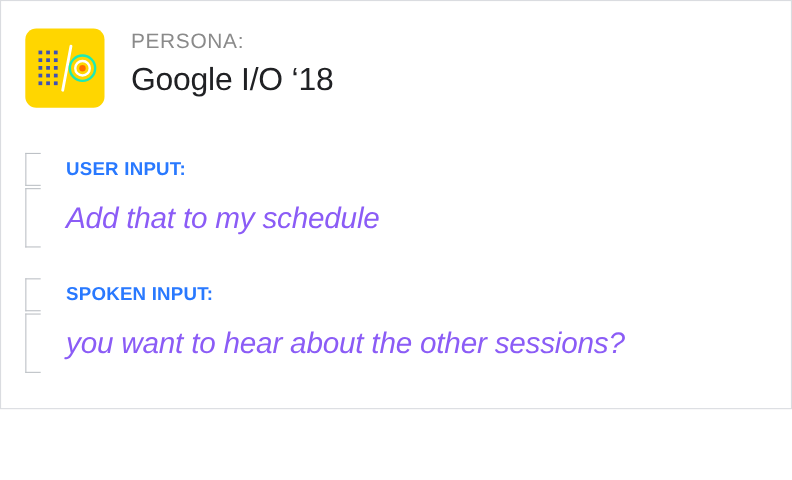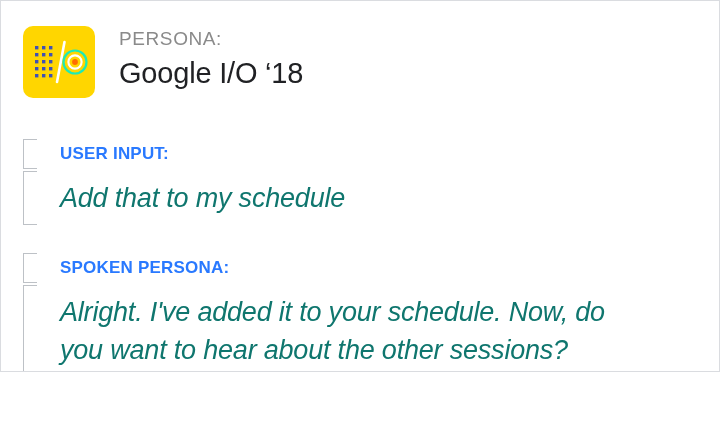--- a/index.html
+++ b/index.html
@@ -119,21 +119,21 @@
     font-weight: 700;
     letter-spacing: 0.2px;
     color: #2979ff;
     line-height: 30px;
     white-space: nowrap;
     padding-left: 4px;
   }
   .body-text {
     font-size: 27px;
     font-style: italic;
-    color: #0f766e;
+    color: #8b5cf6;
     line-height: 38px;
     padding: 8px 0 8px 4px;
     letter-spacing: -0.2px;
   }
   .body-text .ln { display: block; white-space: nowrap; }
 
   #block-user   { top: 138px; }
   #block-spoken { top: 252px; }
 </style>
 </head>
@@ -193,26 +193,25 @@
         <span class="ln">Add that to my schedule</span>
       </div>
     </div>
   </div>
 
   <div class="block" id="block-spoken">
     <div class="block-label-row">
       <span class="bracket">
           <i></i>
         </span>
-      <div class="kicker">SPOKEN PERSONA:</div>
+      <div class="kicker">SPOKEN INPUT:</div>
     </div>
     <div class="block-body-row">
       <span class="bracket">
           <i></i>
         </span>
       <div class="body-text">
-        <span class="ln">Alright. I've added it to your schedule. Now, do</span>
         <span class="ln">you want to hear about the other sessions?</span>
       </div>
     </div>
   </div>
 
 </div>
 
 </body></html>

